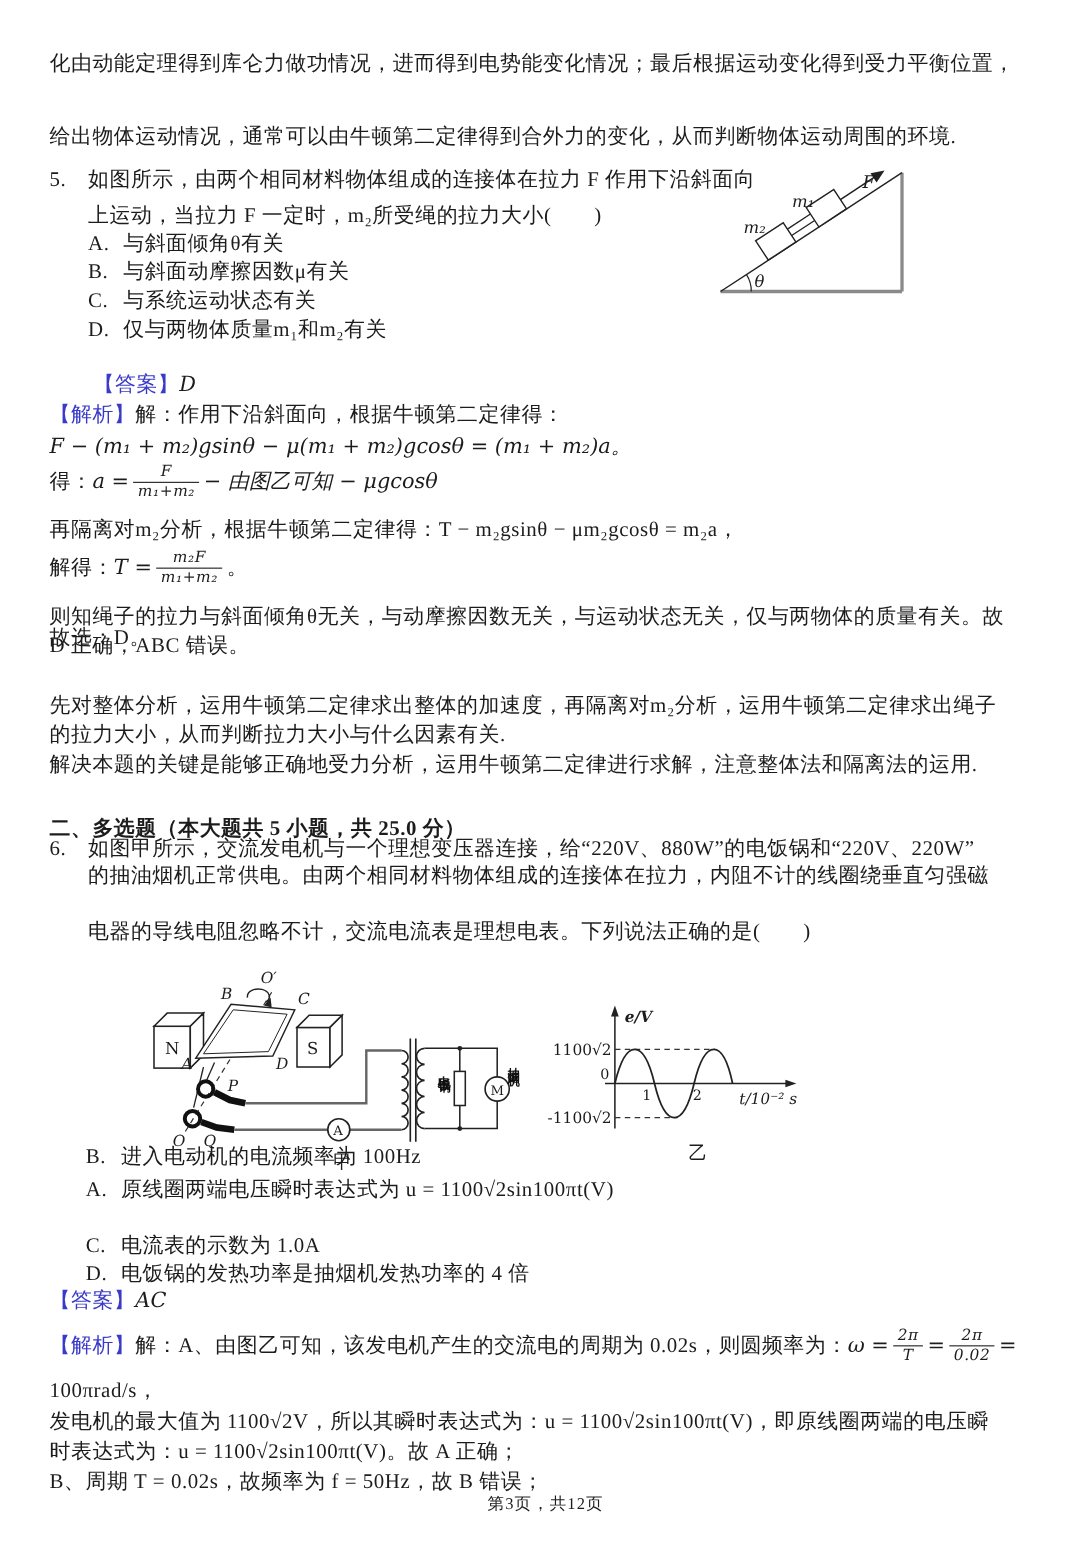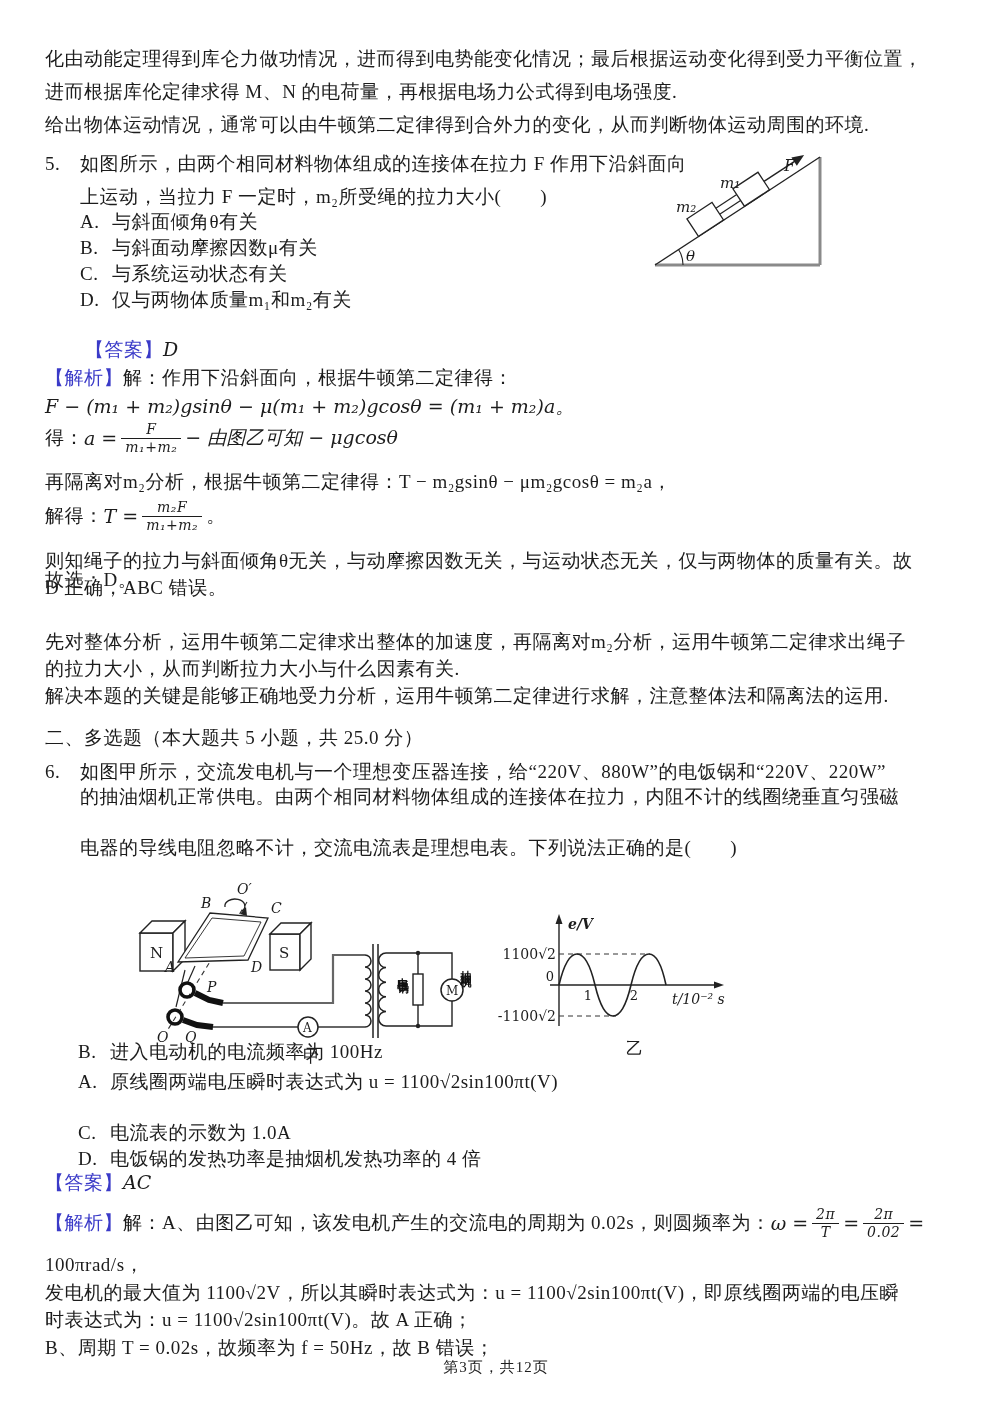--- a/index.html
+++ b/index.html
@@ -1,39 +1,38 @@
 <!DOCTYPE html>
 <html><head>
 <meta charset="utf-8">
 <style>
   html,body{margin:0;padding:0;background:#ffffff;}
   .page{position:relative;width:992px;height:1403px;background:#fff;overflow:hidden;
         font-family:"Liberation Serif","DejaVu Serif",serif;color:#1c1c1c;}
   .t{position:absolute;white-space:nowrap;font-size:19px;letter-spacing:0.5px;line-height:24px;}
-  .bold{font-weight:normal;}
+  .bold{font-weight:bold;margin-top:16px;}
   .blue{color:#3a3ac8;}
   .math{font-style:italic;font-family:"DejaVu Serif",serif;letter-spacing:0;}
   .fline{position:absolute;display:flex;align-items:center;white-space:nowrap;font-size:19px;letter-spacing:0.5px;}
   .frac{display:inline-block;text-align:center;vertical-align:middle;font-size:14px;line-height:1.15;
         font-style:italic;font-family:"DejaVu Serif",serif;margin:0 4px;}
   .frac .num{display:block;border-bottom:1.4px solid #1c1c1c;padding:0 4px;}
   .frac .den{display:block;padding:0 4px;}
   .optlabel{display:inline-block;width:32px;}
   .vtext{position:absolute;writing-mode:vertical-rl;text-orientation:upright;letter-spacing:2px;
          font-size:11.5px;font-weight:bold;color:#111;}
   .footer{position:absolute;left:0;right:0;text-align:center;font-size:15px;letter-spacing:1px;}
   svg text{font-family:"DejaVu Serif",serif;fill:#1c1c1c;}
 </style>
 </head>
 <body>
 
 <div class="page">
 
   <div class="t" style="left:45px;top:47px">化由动能定理得到库仑力做功情况，进而得到电势能变化情况；最后根据运动变化得到受力平衡位置，</div>
-  <div class="t" style="left:45px;top:80px">进而根据库伦定律求得 M、N 的电荷量，再根据电场力公式得到电场强度.</div>
   <div class="t" style="left:45px;top:113px">给出物体运动情况，通常可以由牛顿第二定律得到合外力的变化，从而判断物体运动周围的环境.</div>
 
   <div class="t" style="left:45px;top:152px">5.</div>
   <div class="t" style="left:80px;top:152px">如图所示，由两个相同材料物体组成的连接体在拉力 F 作用下沿斜面向</div>
   <div class="t" style="left:80px;top:185px">上运动，当拉力 F 一定时，m₂所受绳的拉力大小(　　)</div>
 
   <div class="t" style="left:80px;top:210px"><span class="optlabel">A.</span><span>与斜面倾角θ有关</span></div>
   <div class="t" style="left:80px;top:236px"><span class="optlabel">B.</span><span>与斜面动摩擦因数μ有关</span></div>
   <div class="t" style="left:80px;top:262px"><span class="optlabel">C.</span><span>与系统运动状态有关</span></div>
   <div class="t" style="left:80px;top:288px"><span class="optlabel">D.</span><span>仅与两物体质量m₁和m₂有关</span></div>

